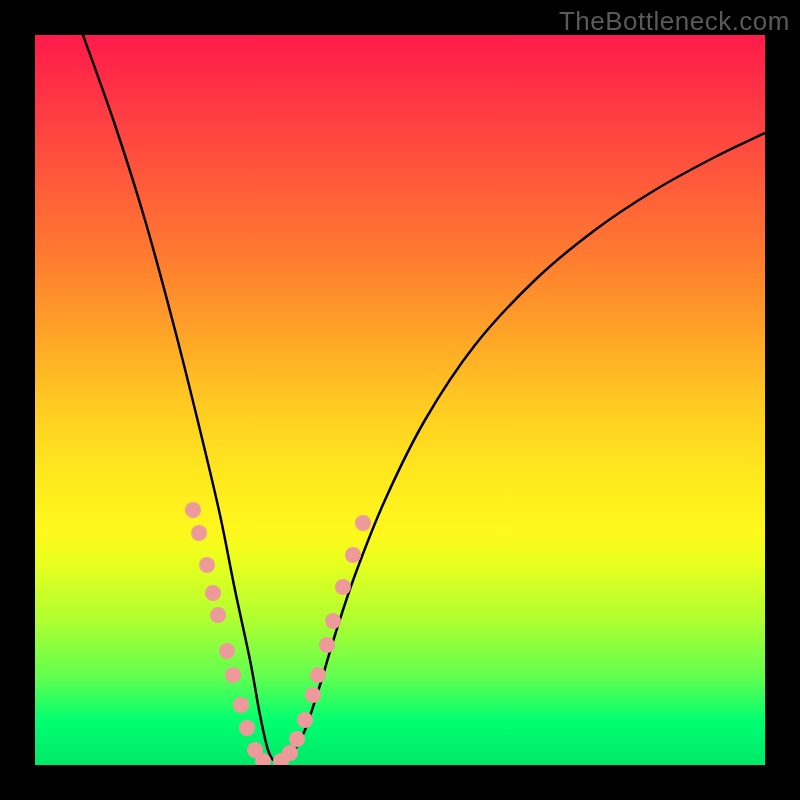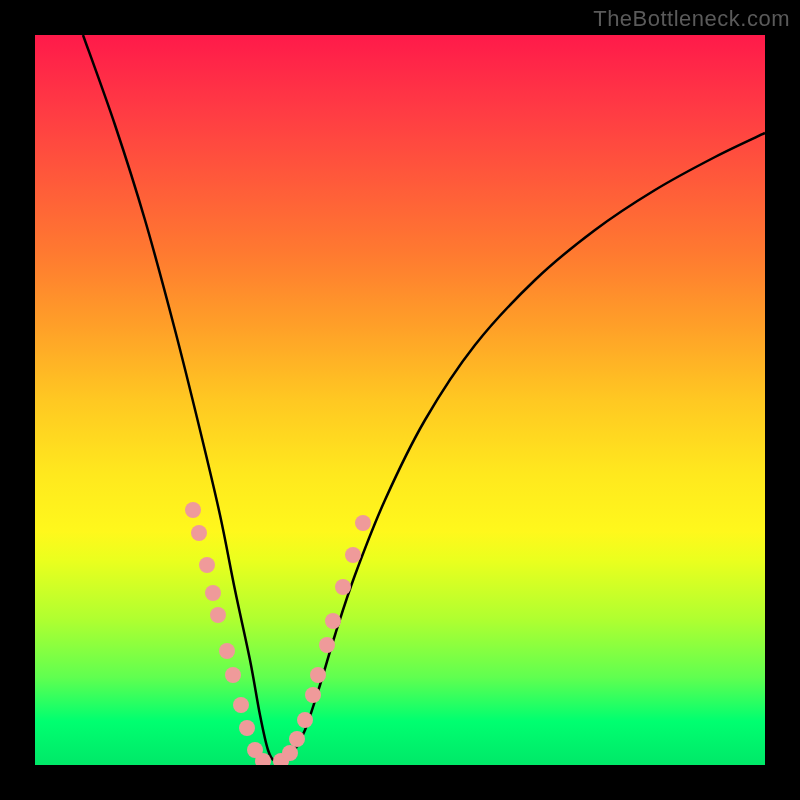--- a/index.html
+++ b/index.html
@@ -8,21 +8,21 @@
     height: 800px;
     background: #000;
     position: relative;
     font-family: Arial, sans-serif;
   }
   .watermark {
     position: absolute;
     top: 6px;
     right: 10px;
     color: #5a5a5a;
-    font-size: 22px;
+    font-size: 26px;
     font-weight: 500;
     z-index: 10;
     letter-spacing: 0.5px;
   }
   .plot-area {
     position: absolute;
     left: 35px;
     top: 35px;
     width: 730px;
     height: 730px;

